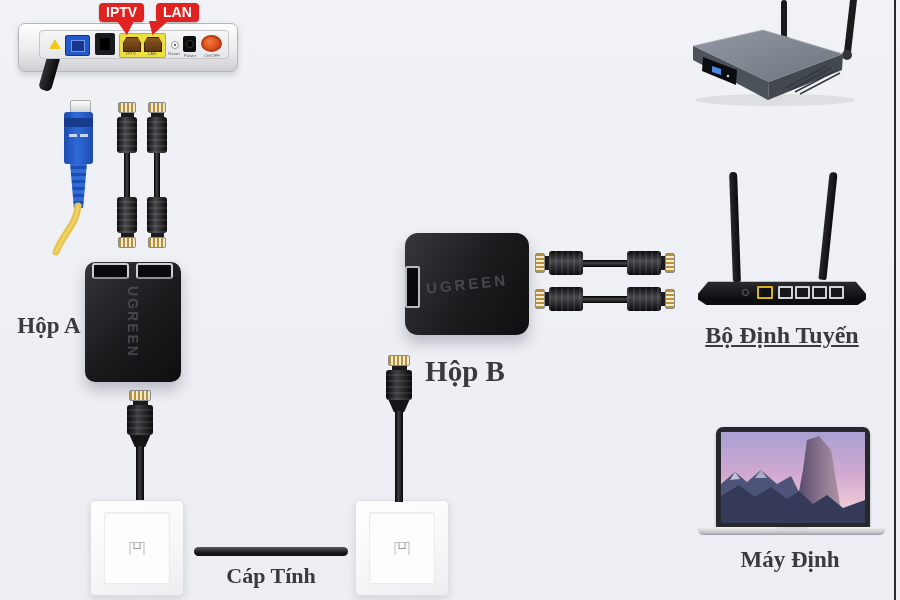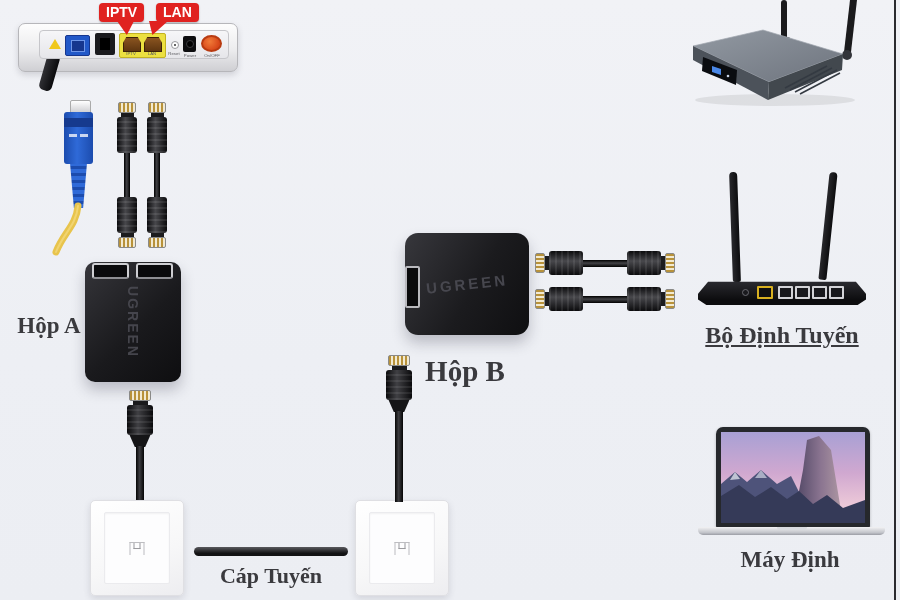--- a/index.html
+++ b/index.html
@@ -179,21 +179,21 @@
 
   <div class="abs wallplate" style="left:90px;top:500px;">
     <div class="wp-inner">
       <span class="wp-port">
           <i></i>
         </span>
     </div>
   </div>
 
   <div class="abs hwire"></div>
-  <div class="lbl" style="left:204px;top:563px;width:134px;font-size:22px;">Cáp Tuyến</div>
+  <div class="lbl" style="left:204px;top:563px;width:134px;font-size:22px;">Cáp Tính</div>
 
   <div class="abs wallplate" style="left:355px;top:500px;">
     <div class="wp-inner">
       <span class="wp-port">
           <i></i>
         </span>
     </div>
   </div>
 
   <div class="abs upconn" style="left:384px;top:355px;">

